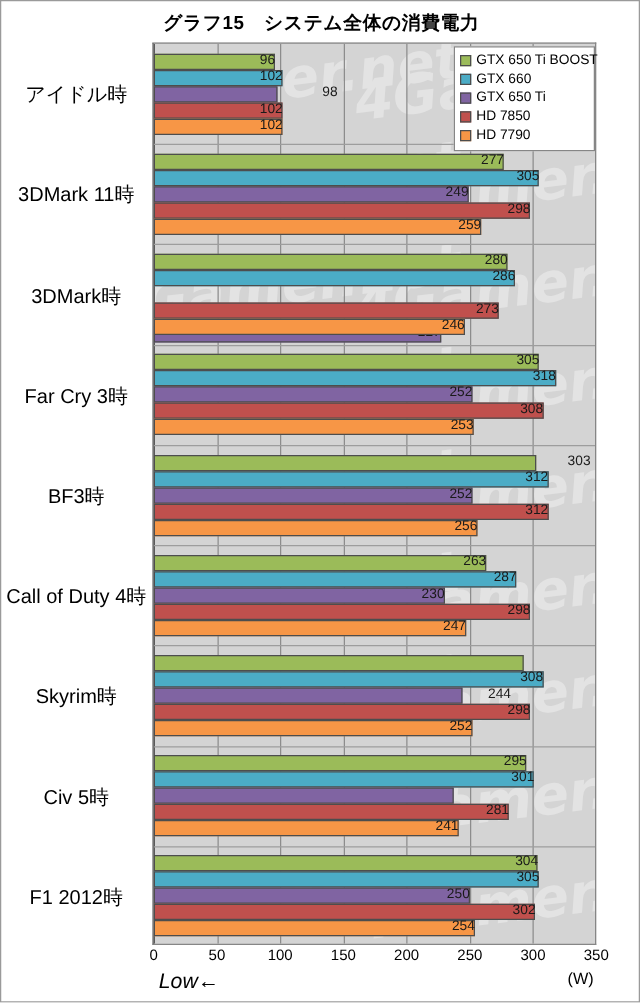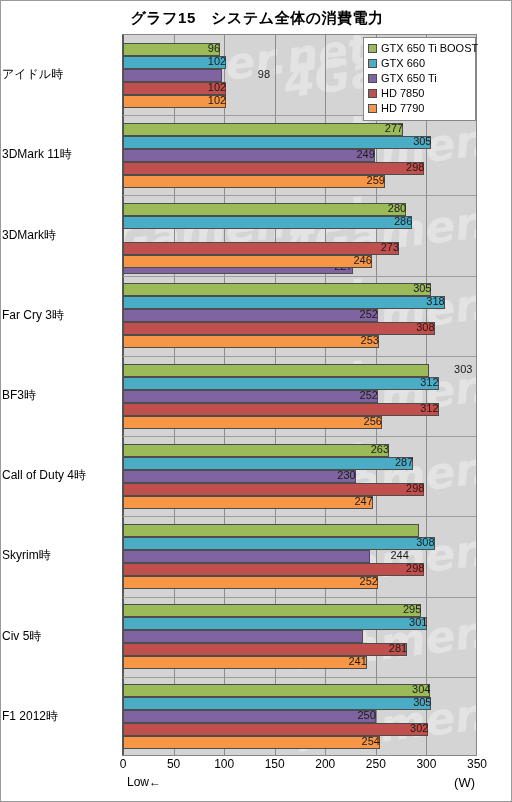--- a/index.html
+++ b/index.html
@@ -74,36 +74,36 @@
     font-size:11px;
     color:#1a1a1a;
     text-align:right;
     padding-right:3px;
     white-space:nowrap;
   }
   
   .catlabel{
     position:absolute;
     right:0;width:118px;
-    text-align:left;
-    font-size:12px;color:#000;
+    text-align:center;
+    font-size:16px;color:#000;
     white-space:nowrap;
   }
   #catlabels{position:absolute;left:0;top:33px;width:119px;height:722px;}
   
   #xaxis{position:absolute;left:121px;top:756px;width:356px;height:20px;}
   .xtick{
     position:absolute;top:0;
     font-size:12px;color:#000;
     transform:translateX(-50%);
     white-space:nowrap;
   }
   #low-label{
     position:absolute;left:126px;top:774px;
-    font-size:12px;color:#000;white-space:nowrap;
+    font-size:17px;color:#000;white-space:nowrap;font-style:italic;
   }
   #unit-label{
     position:absolute;left:474px;top:774px;
     font-size:13px;color:#000;white-space:nowrap;
     transform:translateX(-100%);
   }
   
   #legend{
     position:absolute;
     left:362px;top:36px;

